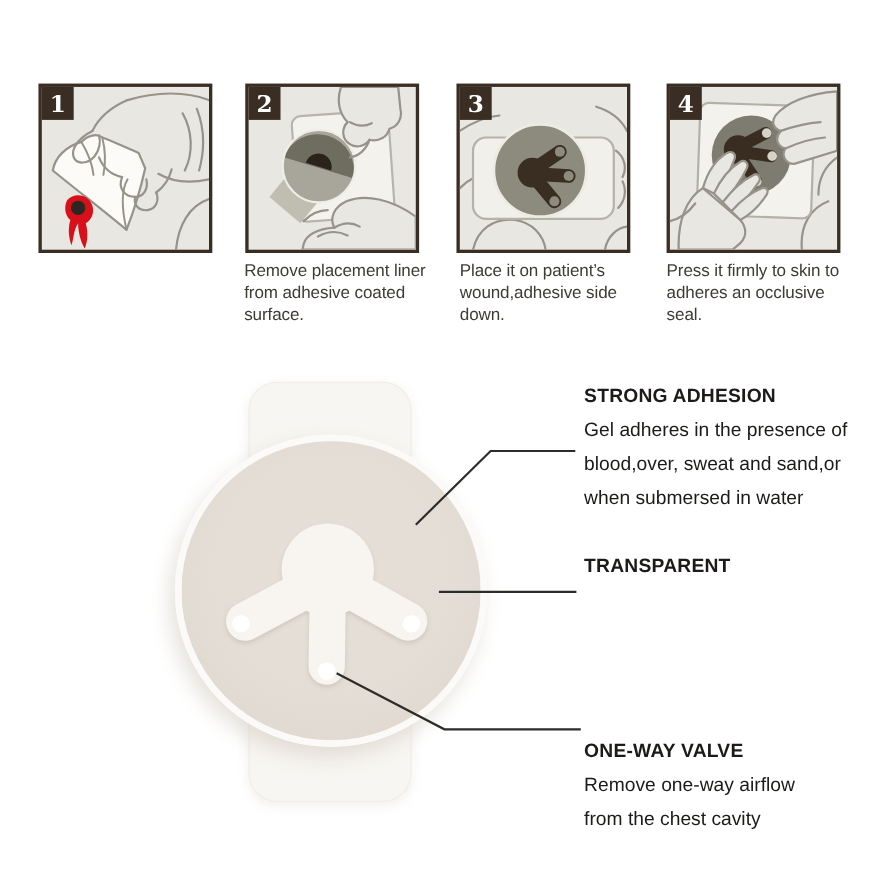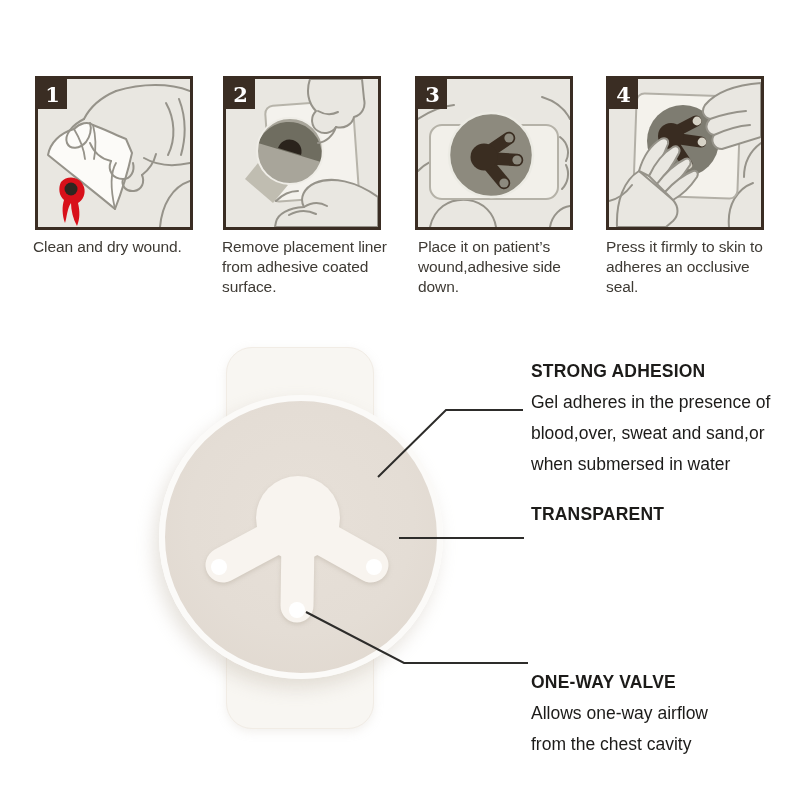--- a/index.html
+++ b/index.html
@@ -73,21 +73,20 @@
         <path d="M 73 82 C 69 92 75 100 85 100 C 93 100 97 92 95 84"></path>
         <path d="M 85 100 C 83 107 88 113 96 112 C 104 111 107 103 104 96"></path>
         <path d="M 104 96 C 112 90 116 83 118 75"></path>
       </g>
       <g>
         <path fill="#d8101a" d="M 23 103 C 30 95 43 98 46 108 C 48 115 45 121 40 124 C 42 132 42 140 39 147 C 35 140 33 131 33 124 C 29 130 29 138 27 144 C 24 136 24 127 26 121 C 21 117 20 109 23 103 Z"></path>
         <circle cx="33" cy="110" r="6.5" fill="#2e2620"></circle>
       </g>
     </svg>
   </div>
-  <div class="caption" style="left:33px">Clean and dry wound.</div>
 
   <div class="panel" style="left:223px">
     <div class="badge">2</div>
     <svg viewBox="0 0 152 148">
       <rect x="42" y="24" width="88" height="96" rx="8" transform="rotate(-4 86 72)" fill="#f4f2ed" stroke="#b7b4aa" stroke-width="2"></rect>
       <path d="M 32 84 L 62 106 L 47 124 L 19 100 Z" fill="#c0bdb1"></path>
       <g>
         <circle cx="64" cy="72" r="33" fill="#a8a59a"></circle>
         <path d="M 32 64 A 33 33 0 0 1 95 83 L 32 64 Z" fill="#6f6d60"></path>
         <path d="M 52 69 A 12 12 0 0 1 75 76 L 52 69 Z" fill="#2a231c"></path>
@@ -198,30 +197,30 @@
   </svg>
 
   <svg class="callout-svg" viewBox="0 0 800 800">
     <g fill="none" stroke="#2d2c2a" stroke-width="2">
       <path d="M 378 477 L 446 410 L 523 410"></path>
       <path d="M 399 538 L 524 538"></path>
       <path d="M 306 612 L 404 663 L 528 663"></path>
     </g>
   </svg>
 
-  <div class="feature" style="top:356px">
+  <div class="feature" style="top:344px">
     <div class="feature-title">STRONG ADHESION</div>
     <div class="feature-desc">Gel adheres in the presence of
 blood,over, sweat and sand,or
 when submersed in water</div>
   </div>
 
   <div class="feature" style="top:499px">
     <div class="feature-title">TRANSPARENT</div>
   </div>
 
   <div class="feature" style="top:667px">
     <div class="feature-title">ONE-WAY VALVE</div>
-    <div class="feature-desc">Allows one-way airflow
+    <div class="feature-desc">Remove one-way airflow
 from the chest cavity</div>
   </div>
 
 </div>
 
 </body></html>

